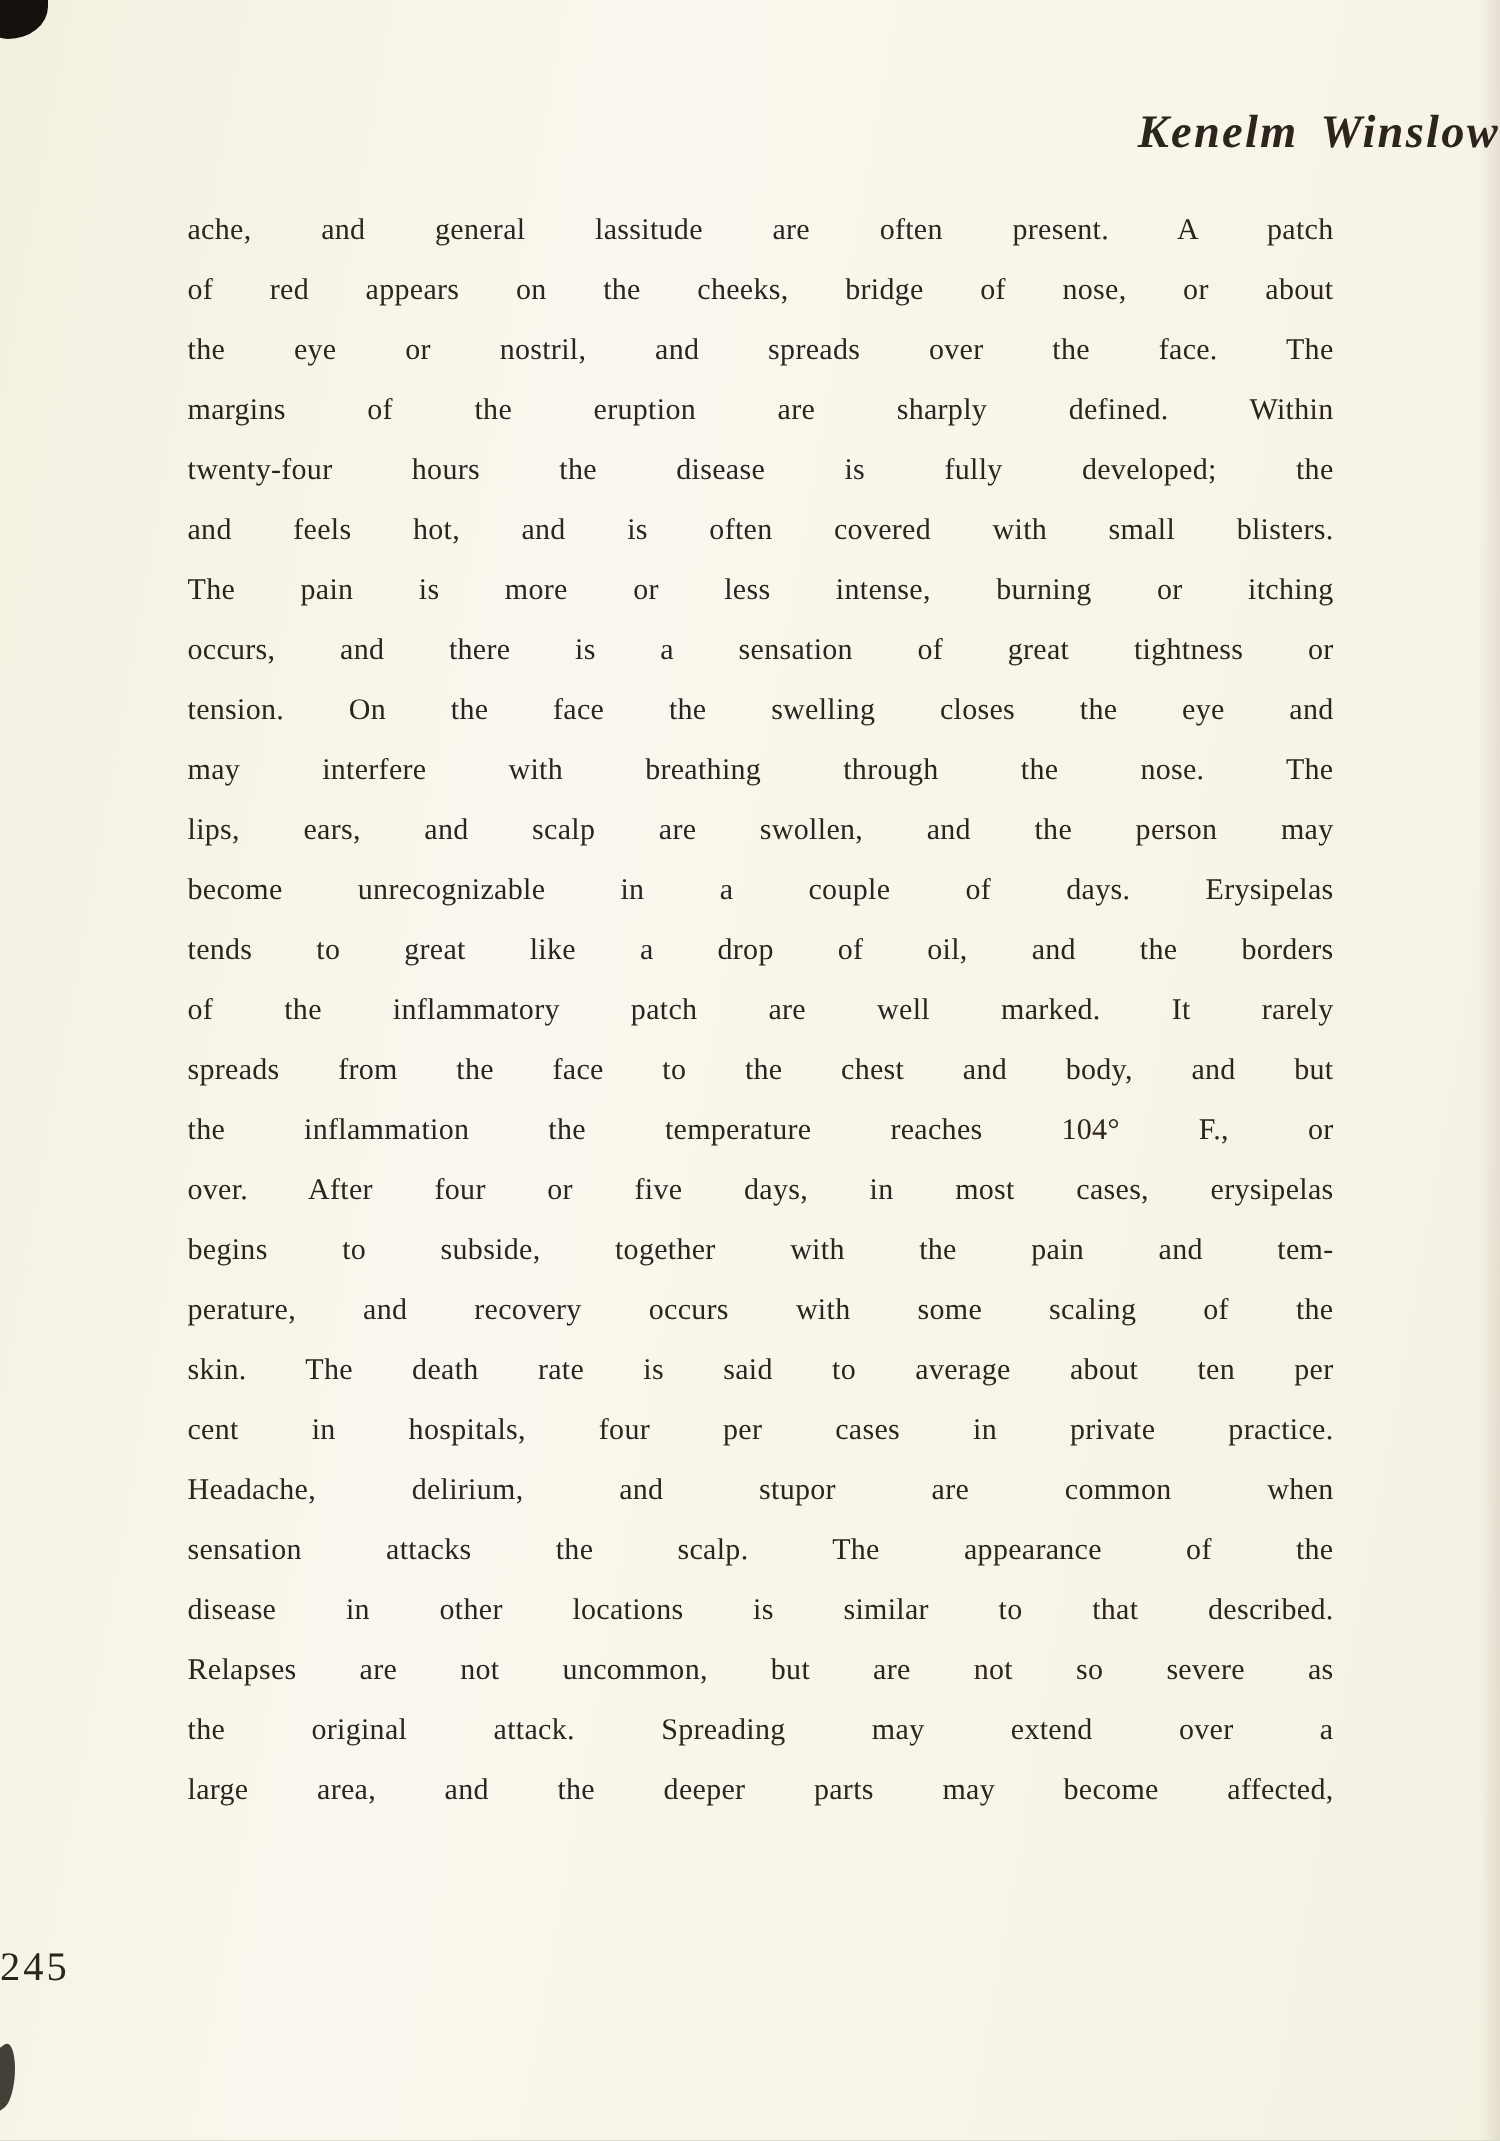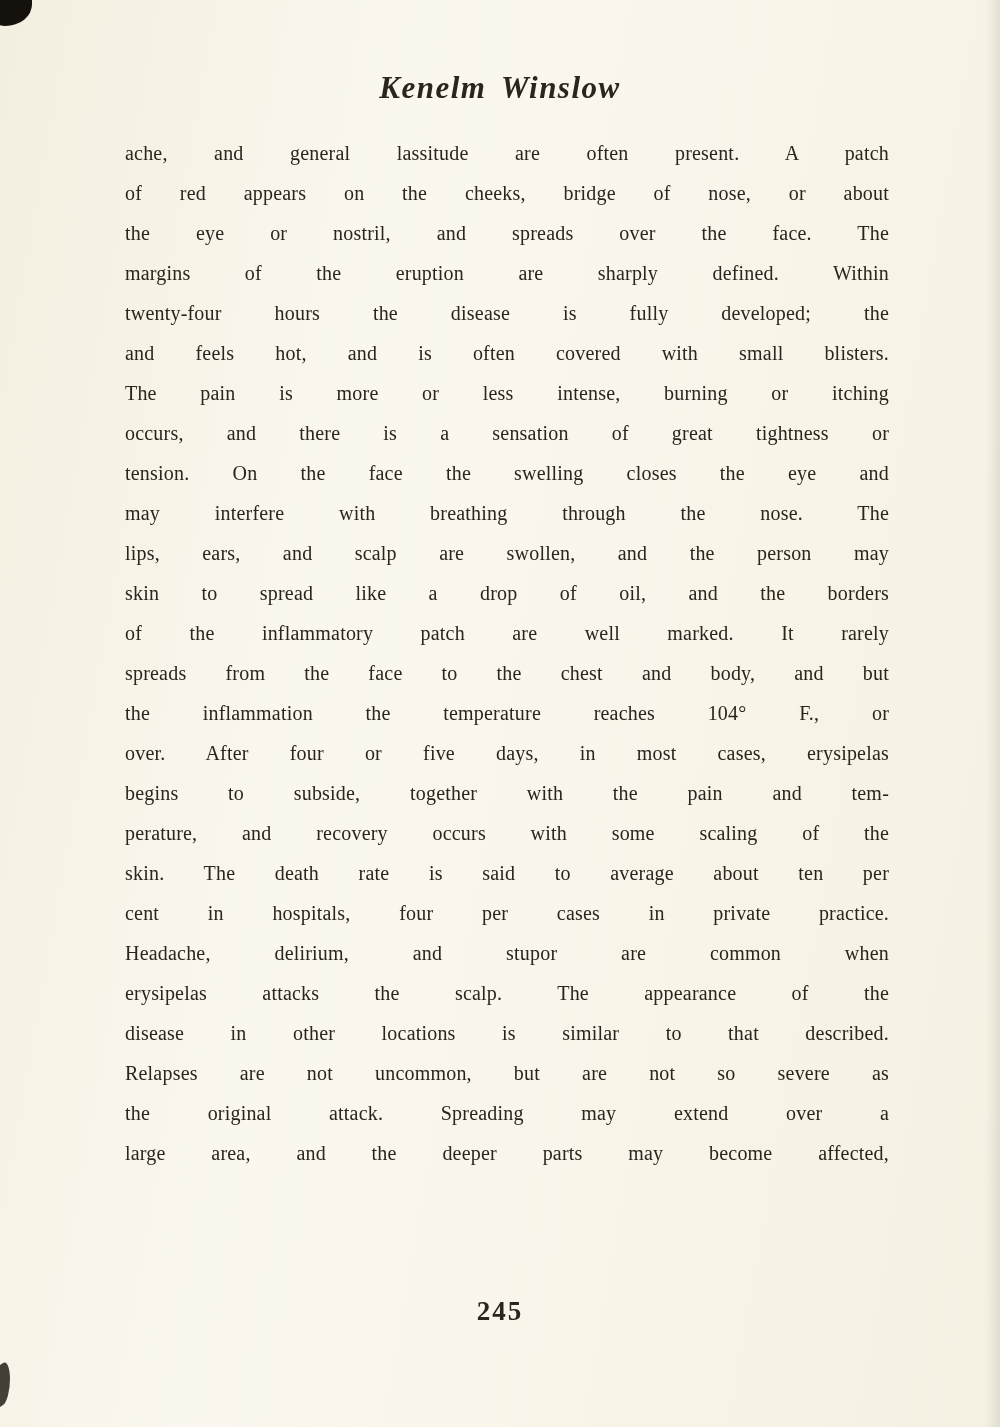--- a/index.html
+++ b/index.html
@@ -15,21 +15,21 @@
     background: linear-gradient(100deg, #f3efe0 0%, #faf7ee 35%, #f8f4e8 70%, #f4f0e2 100%);
     color: #2b251d;
     font-family: "Liberation Serif", "DejaVu Serif", serif;
     overflow: hidden;
   }
   .running-head {
     position: absolute;
     top: 70px;
     left: 0;
     width: 100%;
-    text-align: center;
+    text-align: right;
     font-style: italic;
     font-weight: bold;
     font-size: 31px;
     letter-spacing: 1.5px;
     word-spacing: 6px;
   }
   .body-text {
     position: absolute;
     top: 133px;
     left: 125px;
@@ -43,24 +43,23 @@
     text-align-last: justify;
     white-space: normal;
     height: 40px;
     overflow: visible;
   }
   .page-number {
     position: absolute;
     top: 1296px;
     left: 0;
     width: 100%;
-    text-align: center;
+    text-align: left;
     font-size: 27px;
     letter-spacing: 2px;
-    font-weight: bold;
   }
   
   .artifact-tl {
     position: absolute;
     top: -8px;
     left: -10px;
     width: 42px;
     height: 34px;
     background: #15120d;
     border-radius: 0 0 70% 40%;
@@ -100,31 +99,32 @@
       <div class="text-line">of red appears on the cheeks, bridge of nose, or about</div>
       <div class="text-line">the eye or nostril, and spreads over the face.  The</div>
       <div class="text-line">margins of the eruption are sharply defined.  Within</div>
       <div class="text-line">twenty-four hours the disease is fully developed; the</div>
       <div class="text-line">and feels hot, and is often covered with small blisters.</div>
       <div class="text-line">The pain is more or less intense, burning or itching</div>
       <div class="text-line">occurs, and there is a sensation of great tightness or</div>
       <div class="text-line">tension.  On the face the swelling closes the eye and</div>
       <div class="text-line">may interfere with breathing through the nose.  The</div>
       <div class="text-line">lips, ears, and scalp are swollen, and the person may</div>
-      <div class="text-line">skin to spread like a drop of oil, and the borders</div>
+      <div class="text-line">become unrecognizable in a couple of days.  Erysipelas</div>
+      <div class="text-line">tends to great like a drop of oil, and the borders</div>
       <div class="text-line">of the inflammatory patch are well marked.  It rarely</div>
       <div class="text-line">spreads from the face to the chest and body, and but</div>
       <div class="text-line">the inflammation the temperature reaches 104° F., or</div>
       <div class="text-line">over.  After four or five days, in most cases, erysipelas</div>
       <div class="text-line">begins to subside, together with the pain and tem-</div>
       <div class="text-line">perature, and recovery occurs with some scaling of the</div>
       <div class="text-line">skin.  The death rate is said to average about ten per</div>
       <div class="text-line">cent in hospitals, four per cases in private practice.</div>
       <div class="text-line">Headache, delirium, and stupor are common when</div>
-      <div class="text-line">erysipelas attacks the scalp.  The appearance of the</div>
+      <div class="text-line">sensation attacks the scalp.  The appearance of the</div>
       <div class="text-line">disease in other locations is similar to that described.</div>
       <div class="text-line">Relapses are not uncommon, but are not so severe as</div>
       <div class="text-line">the original attack.  Spreading may extend over a</div>
       <div class="text-line">large area, and the deeper parts may become affected,</div>
     </div>
 
   <div class="page-number">245</div>
 </div>
 
 </body></html>

